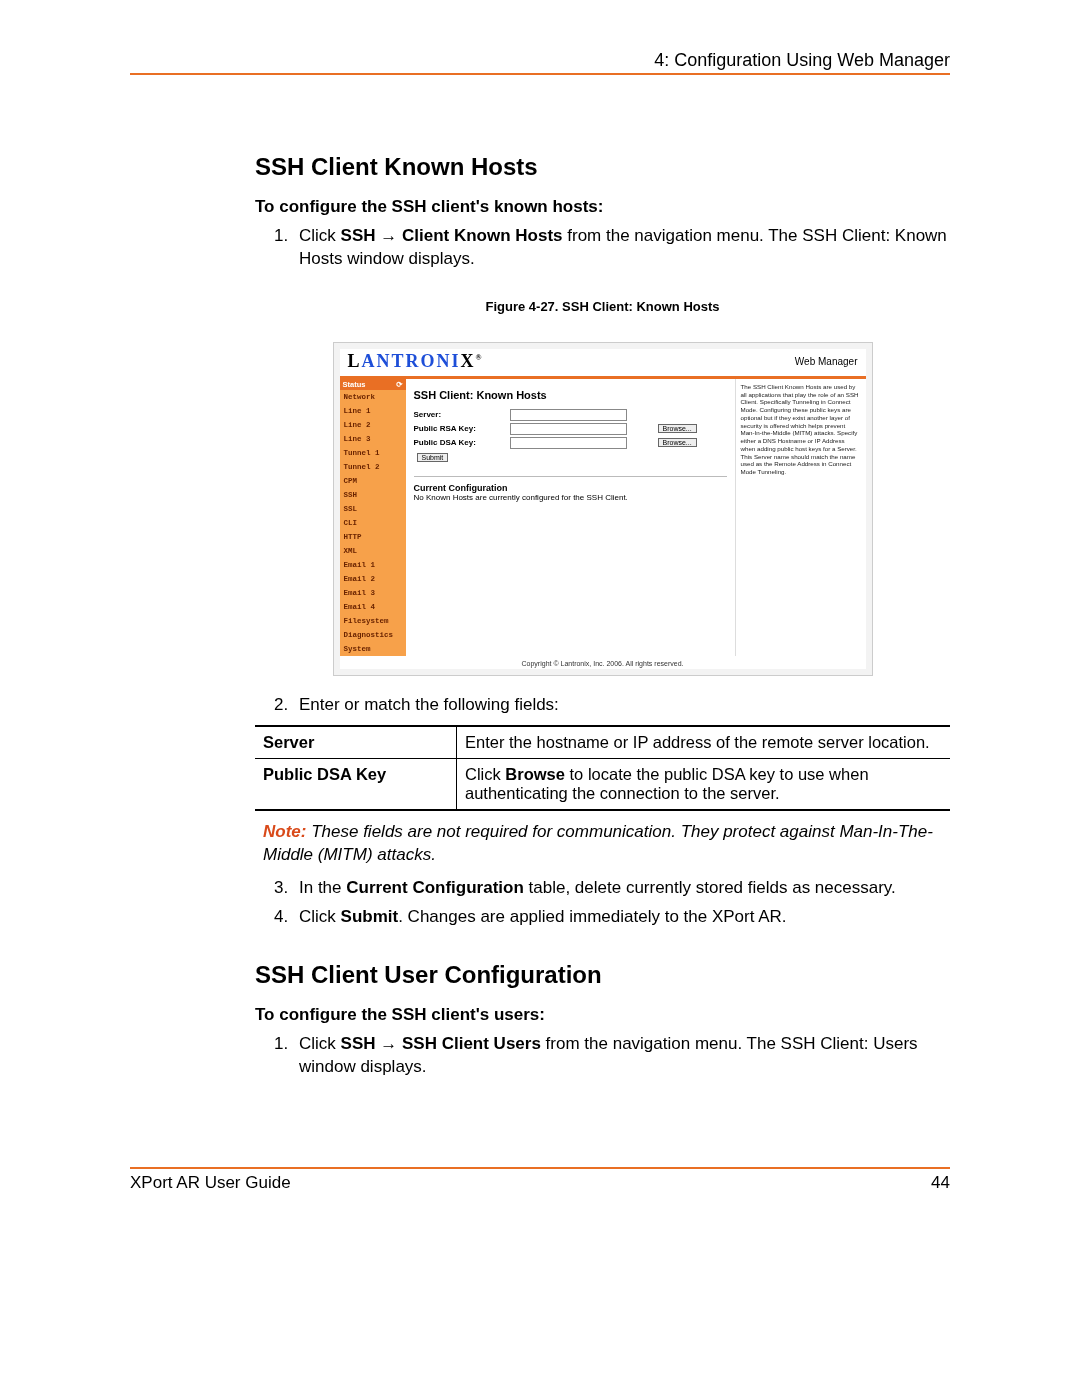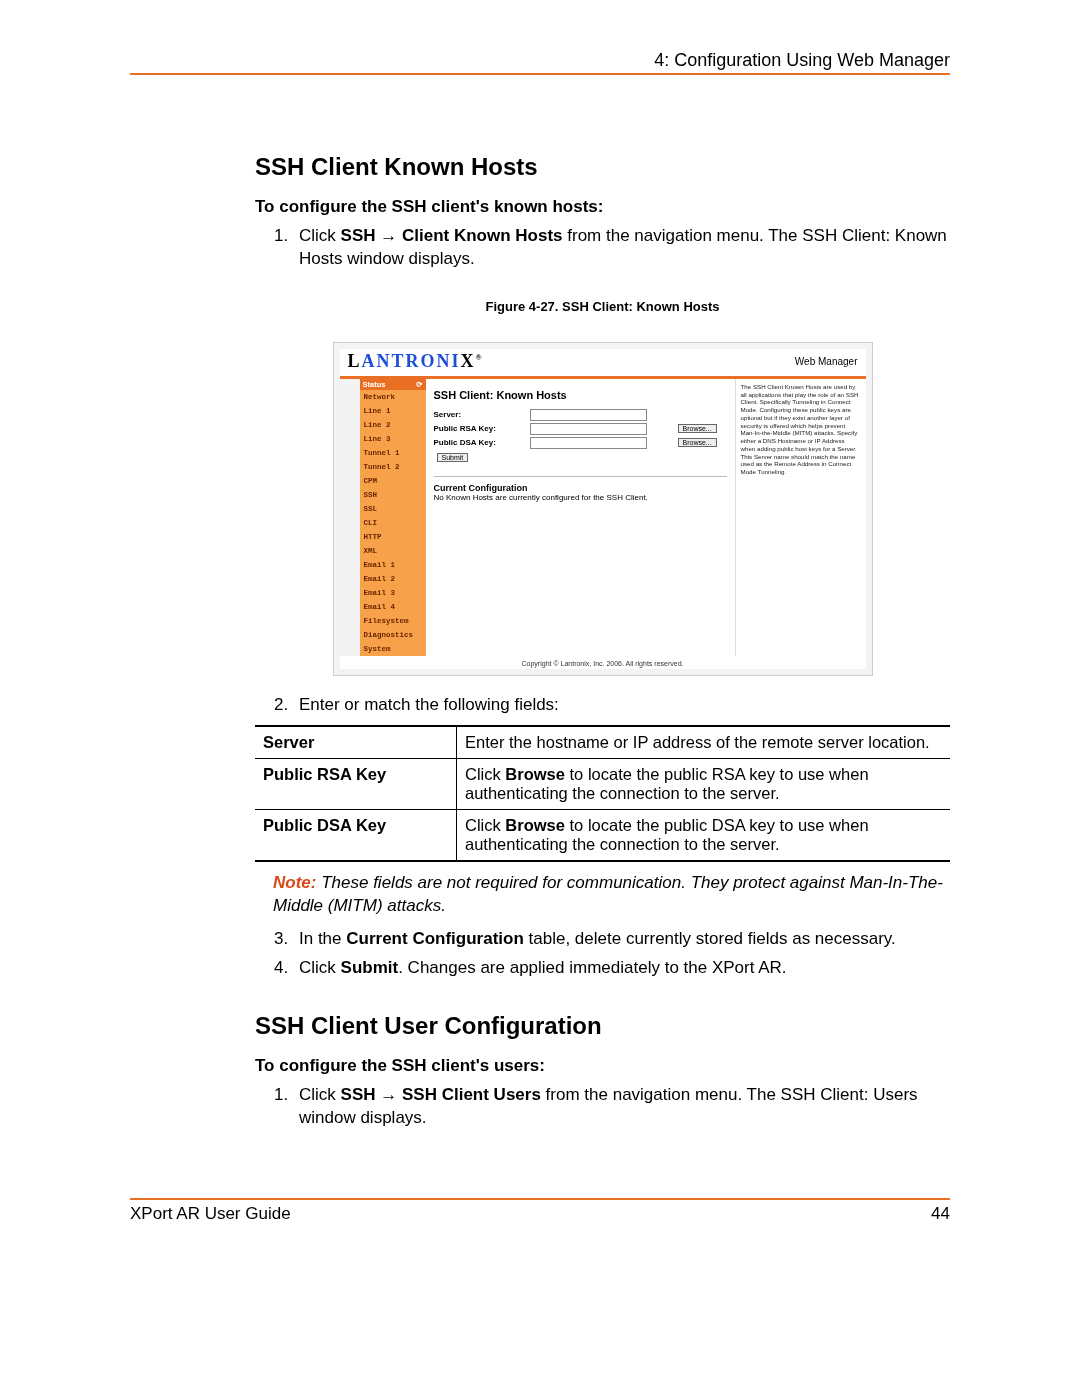--- a/index.html
+++ b/index.html
@@ -75,21 +75,20 @@
     letter-spacing: 2px;
     font-weight: bold;
     font-family: "Times New Roman", serif;
   }
   .logo .orange { color: #1d4ed8; }
   .webmgr { font-size: 10px; }
   .ss-body {
     display: flex;
     min-height: 250px;
     background: #fff;
-    margin-left: 20px;
   }
   .ss-nav {
     width: 66px;
     background: #f7a14a;
     color: #7a2e00;
     font-size: 7.5px;
     padding: 0;
     font-weight: bold;
   }
   .ss-nav .status-row {
@@ -166,29 +165,29 @@
   table.fields td.k {
     width: 185px;
     font-weight: bold;
     border-right: 1px solid #000;
   }
   tr.last-row td { border-bottom: 2px solid #000; }
   tr.first-row td { border-top: 2px solid #000; }
   .note {
     font-size: 17px;
     font-style: italic;
-    margin: 8px 0 10px 18px;
+    margin: 8px 0 10px 8px;
     line-height: 1.35;
   }
   .note .note-label { color: #d94a1a; font-weight: bold; font-style: italic; }
   .footer {
     position: absolute;
     left: 130px;
     right: 130px;
-    bottom: 24px;
+    bottom: 55px;
     border-top: 2px solid #e96f24;
     padding-top: 4px;
     display: flex;
     justify-content: space-between;
     font-size: 17px;
   }
 </style>
 </head>
 <body>
 
@@ -270,24 +269,20 @@
     <ol start="2">
       <li>Enter or match the following fields:</li>
     </ol>
 
     <table class="fields">
       <tbody>
           <tr class="first-row">
         <td class="k">Server</td>
         <td>Enter the hostname or IP address of the remote server location.</td>
       </tr>
-      <tr>
-        <td class="k">Public RSA Key</td>
-        <td><span>Click </span><b>Browse</b><span> to locate the public RSA key to use when authenticating the connection to the server.</span></td>
-      </tr>
       <tr class="last-row">
         <td class="k">Public DSA Key</td>
         <td><span>Click </span><b>Browse</b><span> to locate the public DSA key to use when authenticating the connection to the server.</span></td>
       </tr>
     </tbody>
       </table>
 
     <div class="note">
       <span class="note-label">Note:</span><span> These fields are not required for communication. They protect against Man-In-The-Middle (MITM) attacks.</span>
     </div>

